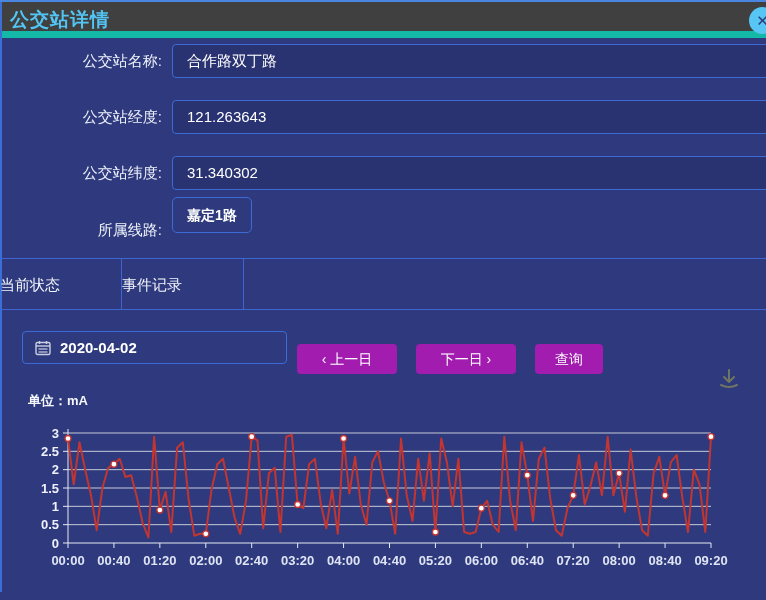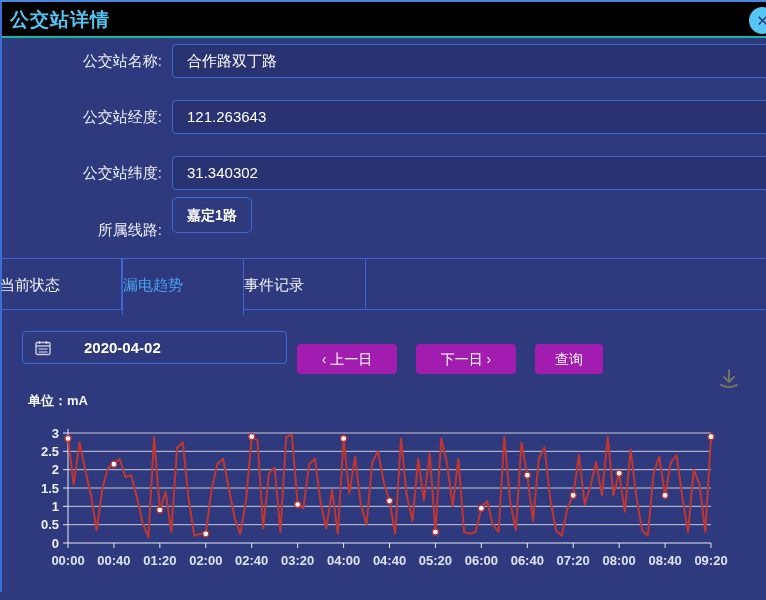--- a/index.html
+++ b/index.html
@@ -4,21 +4,21 @@
 <style>
   * { margin:0; padding:0; box-sizing:border-box; }
   html,body { width:766px; height:600px; }
   body { font-family:"Liberation Sans","DejaVu Sans",sans-serif; }
   .screen { position:relative; width:766px; height:600px; background:#2e3a7d; overflow:hidden; }
 
   .top-edge    { position:absolute; left:0; top:0; width:766px; height:2px; background:#4a86e0; }
   .left-edge   { position:absolute; left:0; top:2px; width:2px; height:590px; background:#3b6fd6; }
 
   .titlebar { position:absolute; left:2px; top:2px; width:764px; height:36px;
-              background:#000000; border-bottom:2px solid #14b8a6; }
+              background:#404040; border-bottom:7px solid #14b8a6; }
   .title { position:absolute; left:8px; top:0; line-height:36px; font-size:19px; font-weight:bold;
            color:#52c5f5; letter-spacing:1px; }
   .close-btn { position:absolute; left:749px; top:7px; width:27px; height:27px; border-radius:50%;
                background:#58c6f4; color:#2c3776; font-size:15px; font-weight:bold;
                text-align:center; line-height:27px; cursor:pointer; }
 
   .field-label { position:absolute; left:0; width:162px; text-align:right; font-size:15px;
                  color:#eef1fb; line-height:34px; }
   .field-input { position:absolute; left:172px; width:612px; height:34px; background:#293372;
                  border:1px solid #3d6ad4; border-radius:4px; color:#ffffff; font-size:15px;
@@ -34,21 +34,21 @@
   .tab { width:122px; height:51px; line-height:51px; text-align:left; font-size:15px;
          color:#f2f4fb; cursor:pointer; border-bottom:1px solid #3d64d0;
          border-right:1px solid #3d64d0; }
   .tab.active { color:#4aa3ef; border-bottom:none; height:56px;
                 border-left:1px solid #3d64d0; border-right:1px solid #3d64d0; }
   .tab-filler { flex:1; height:51px; border-bottom:1px solid #3d64d0; }
 
   .date-input { position:absolute; left:22px; top:331px; width:265px; height:33px;
                 border:1px solid #3d6ad4; border-radius:4px; display:flex; align-items:center;
                 gap:9px; padding-left:12px; cursor:pointer; }
-  .date-text { color:#ffffff; font-size:15px; font-weight:bold;margin-left:24px; }
+  .date-text { color:#ffffff; font-size:15px; font-weight:bold; }
   .btn { position:absolute; top:344px; height:30px; line-height:30px; background:#a21caf;
          color:#ffffff; font-size:14px; text-align:center; border:none; border-radius:4px;
          cursor:pointer; font-family:"Liberation Sans","DejaVu Sans",sans-serif; }
   .btn-prev { left:297px; width:100px; }
   .btn-next { left:416px; width:100px; }
   .btn-query{ left:535px; width:68px; }
 
   .download { position:absolute; left:716px; top:366px; width:26px; height:26px; cursor:pointer; }
 
   .unit-label { position:absolute; left:28px; top:392px; font-size:13px; font-weight:bold; color:#f4f6fc; }
@@ -70,21 +70,20 @@
   <div class="field-input" style="top:44px;">合作路双丁路</div>
   <div class="field-label" style="top:100px;">公交站经度:</div>
   <div class="field-input" style="top:100px;">121.263643</div>
   <div class="field-label" style="top:156px;text-align:right;">公交站纬度:</div>
   <div class="field-input" style="top:156px;">31.340302</div>
   <div class="field-label" style="top:213px;">所属线路:</div>
   <div class="line-tag">嘉定1路</div>
 
   <div class="tabbar">
     <div class="tab">当前状态</div>
-    <div class="tab active">漏电趋势</div>
     <div class="tab">事件记录</div>
     <div class="tab-filler"></div>
   </div>
 
   <div class="date-input">
     <svg width="16" height="16" viewBox="0 0 16 16">
       <rect x="1" y="2.5" width="14" height="12" rx="1.5" fill="none" stroke="#c9cfe2" stroke-width="1.4"></rect>
       <line x1="1" y1="6" x2="15" y2="6" stroke="#c9cfe2" stroke-width="1.4"></line>
       <line x1="4.5" y1="1" x2="4.5" y2="4" stroke="#c9cfe2" stroke-width="1.4"></line>
       <line x1="11.5" y1="1" x2="11.5" y2="4" stroke="#c9cfe2" stroke-width="1.4"></line>

